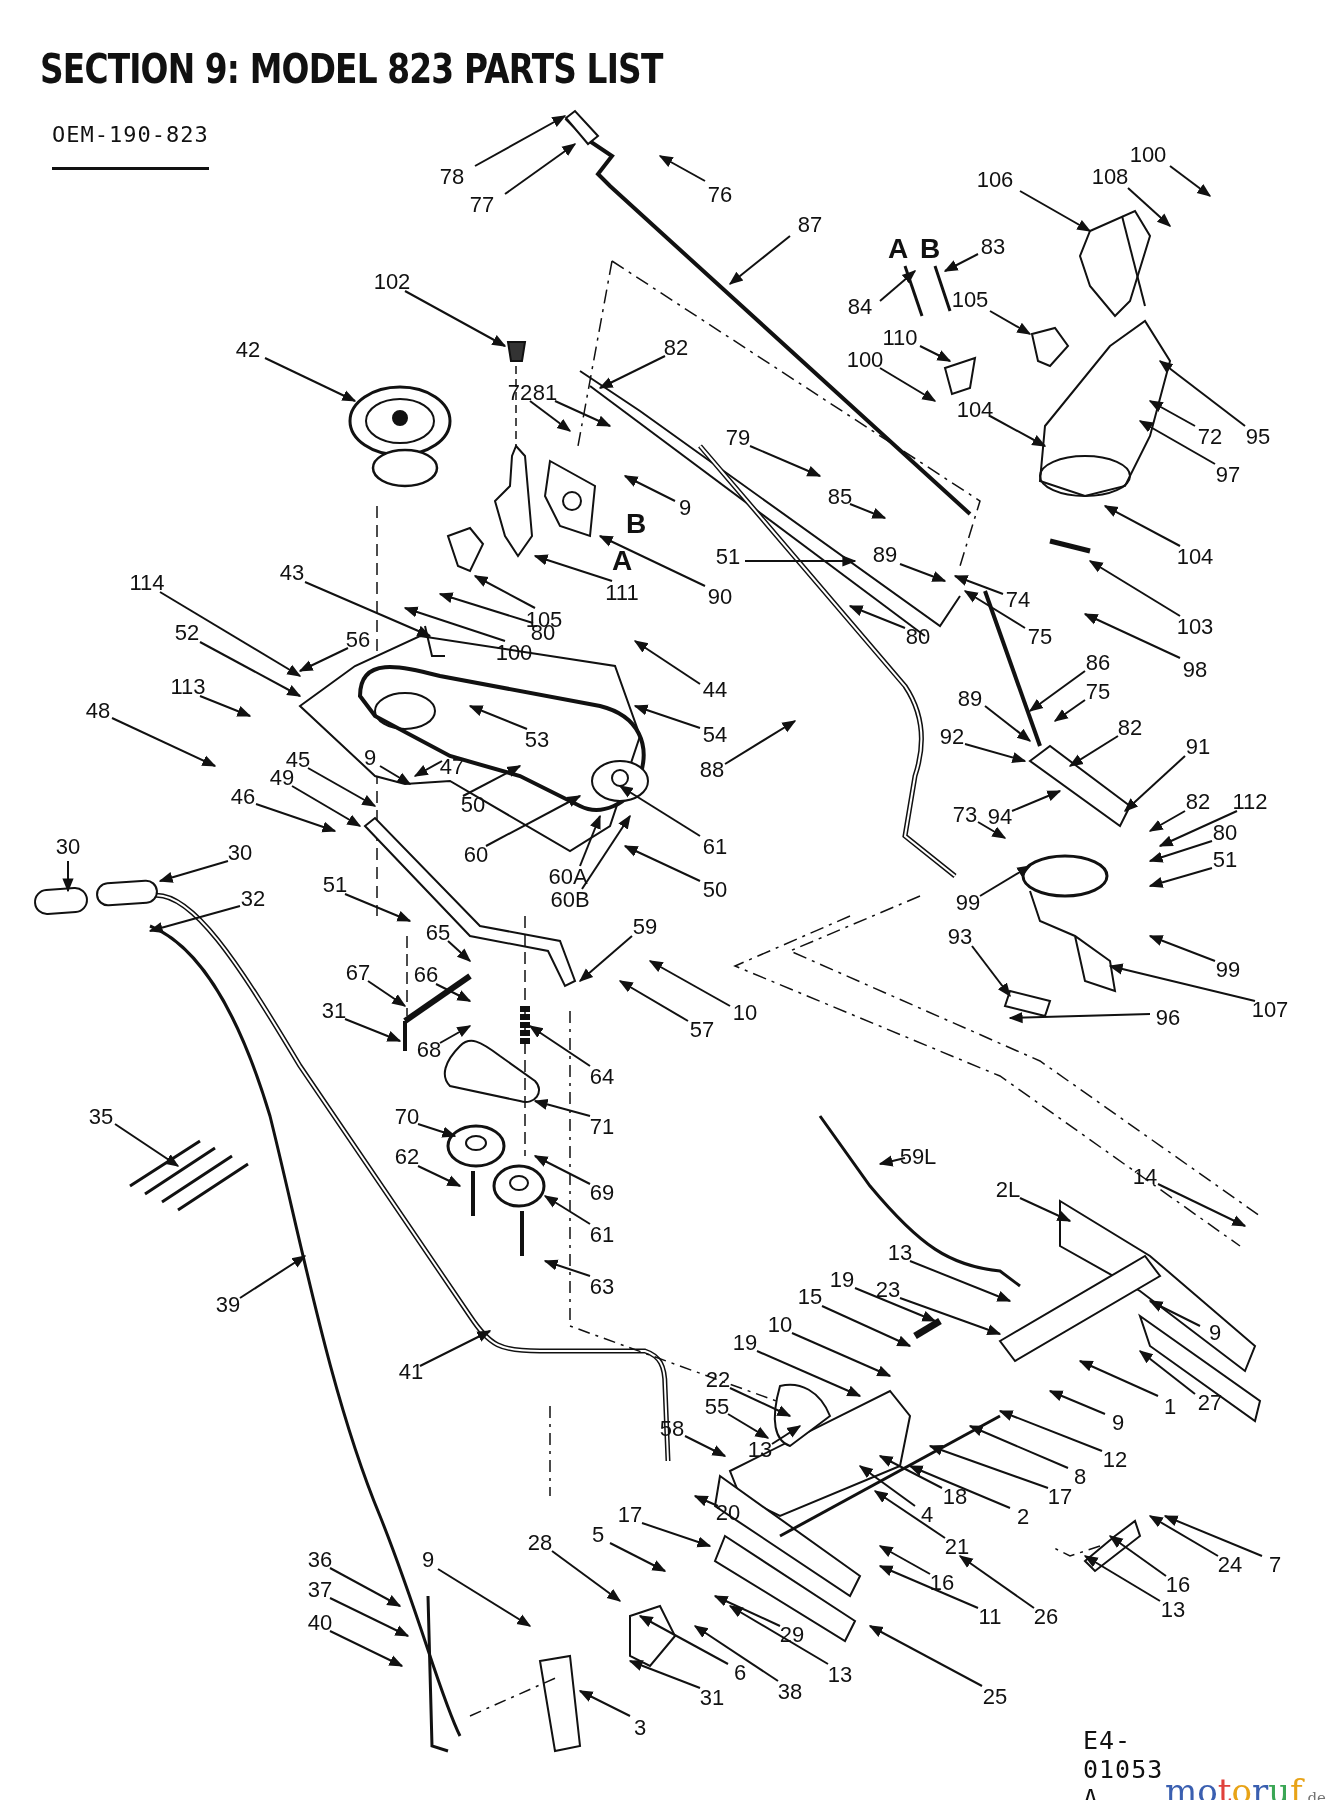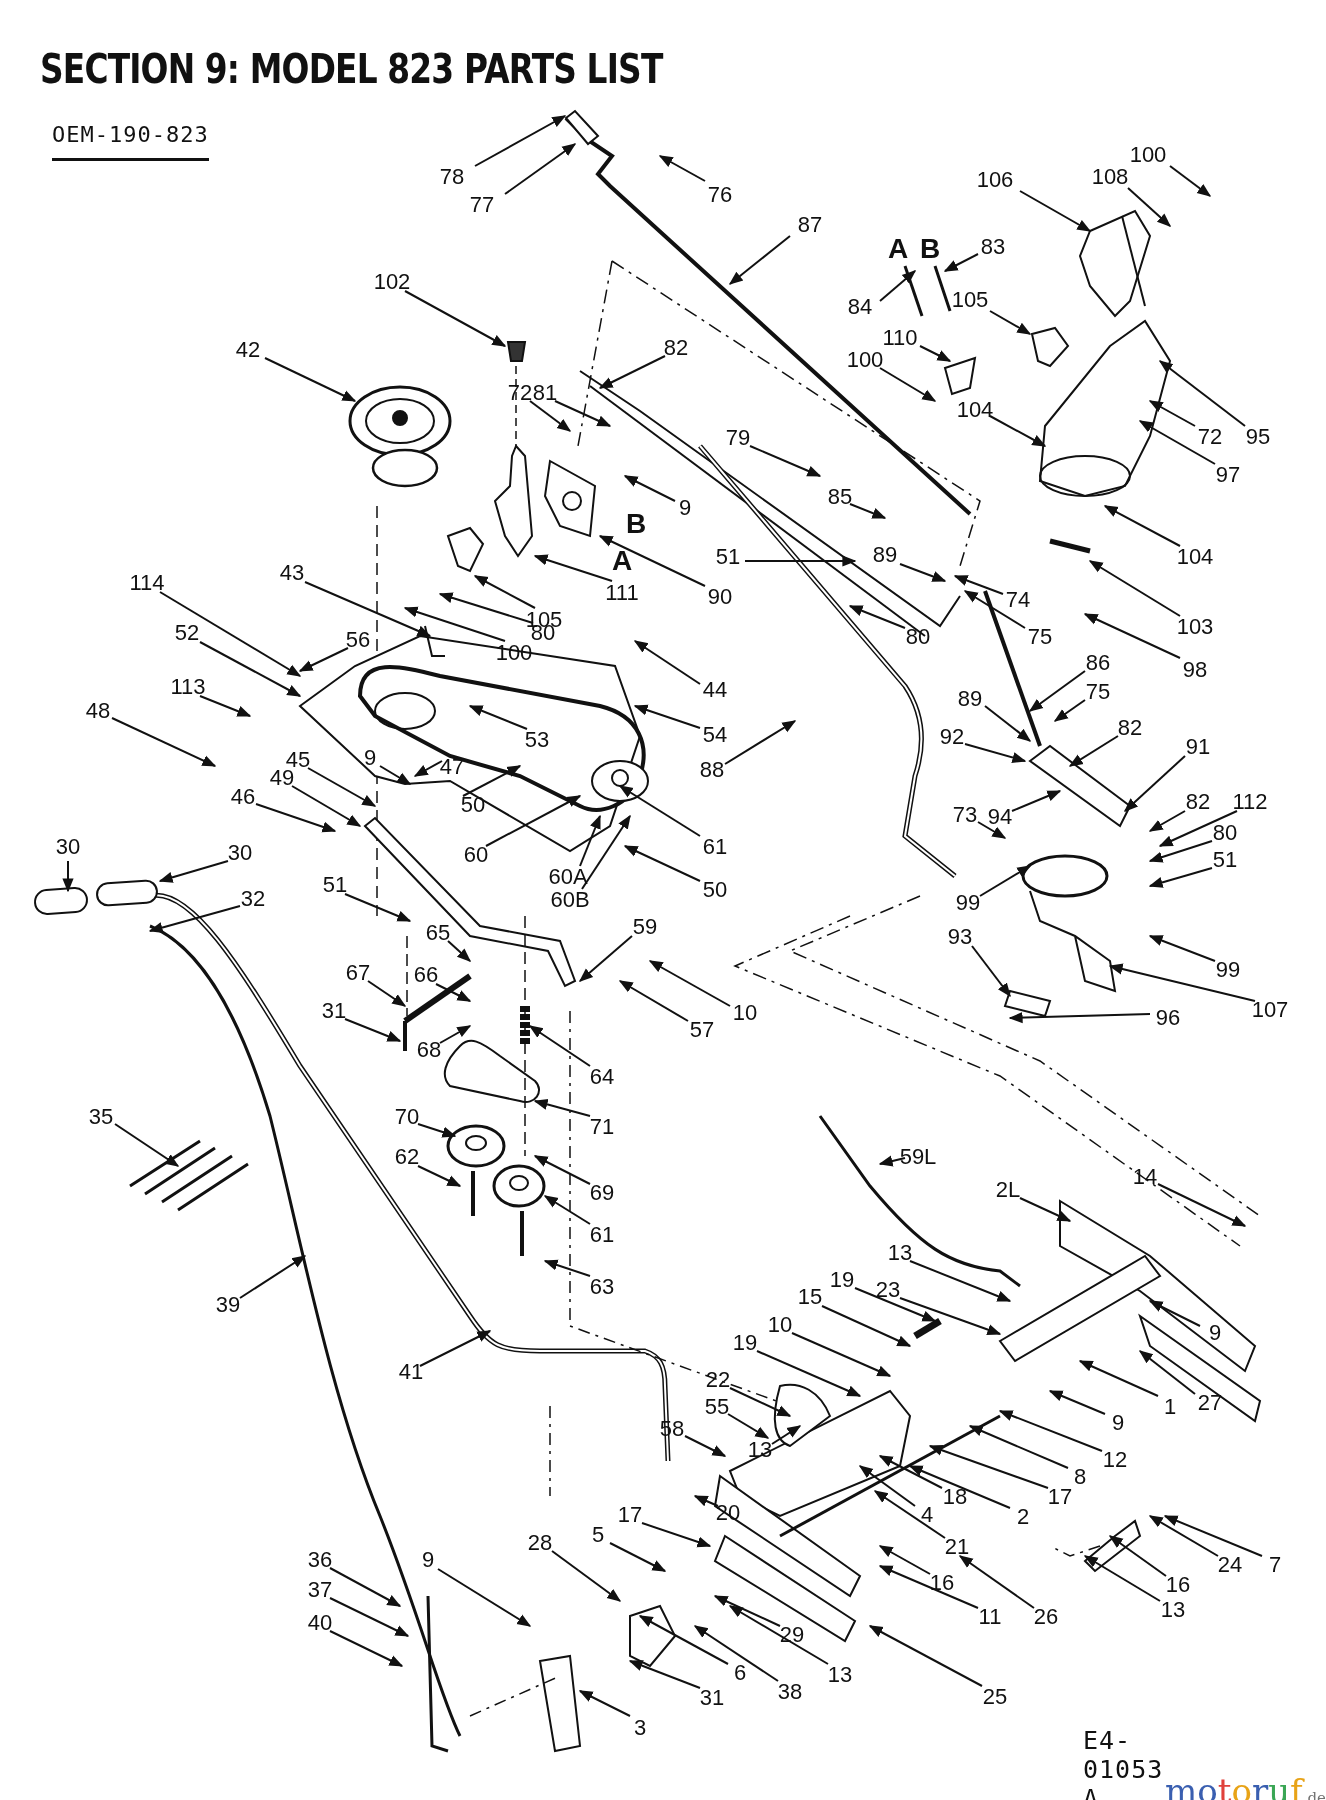--- a/index.html
+++ b/index.html
@@ -1,19 +1,19 @@
 <!DOCTYPE html>
 <html><head>
 <meta charset="utf-8">
 <style>
   html,body{margin:0;padding:0;background:#fff;}
   body{width:1326px;height:1800px;position:relative;overflow:hidden;font-family:"Liberation Sans",sans-serif;}
   #stage{position:absolute;left:0;top:16px;width:1179px;height:1800px;border-radius:21px;}
   .title{position:absolute;left:40px;top:30px;font-family:"DejaVu Sans",sans-serif;font-weight:bold;font-size:40px;letter-spacing:-1px;color:#111;transform:scaleX(0.82);transform-origin:left top;white-space:nowrap;}
-  .oem{position:absolute;left:52px;top:106px;font-family:"DejaVu Sans Mono",monospace;font-size:22px;color:#111;border-bottom:3px solid #111;padding-bottom:11px;letter-spacing:1px;}
+  .oem{position:absolute;left:52px;top:106px;font-family:"DejaVu Sans Mono",monospace;font-size:22px;color:#111;border-bottom:3px solid #111;padding-bottom:20px;letter-spacing:1px;}
   .docno{position:absolute;left:1083px;top:1710px;font-family:"DejaVu Sans Mono",monospace;font-size:25px;color:#111;border-bottom:3px solid #111;padding-bottom:1px;letter-spacing:1px;}
   .brand{position:absolute;left:1165px;top:1755px;font-family:"DejaVu Serif",serif;font-size:34px;white-space:nowrap;}
   .brand span{display:inline-block;}
   .brand .tld{font-size:15px;color:#737373;}
   svg text.lbl{font-family:"Liberation Sans",sans-serif;font-size:22px;fill:#111;}
   svg text.big{font-family:"Liberation Sans",sans-serif;font-weight:bold;font-size:28px;fill:#111;}
 </style>
 </head>
 <body>
 

